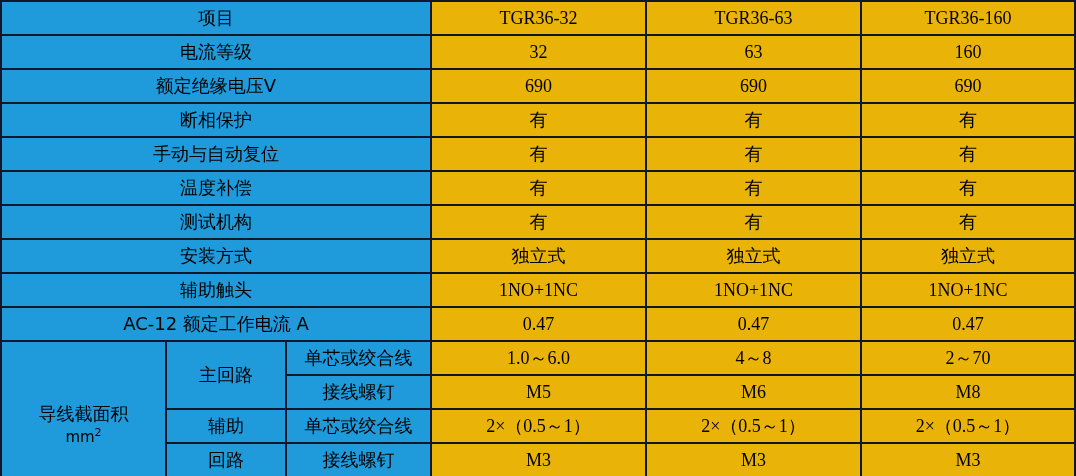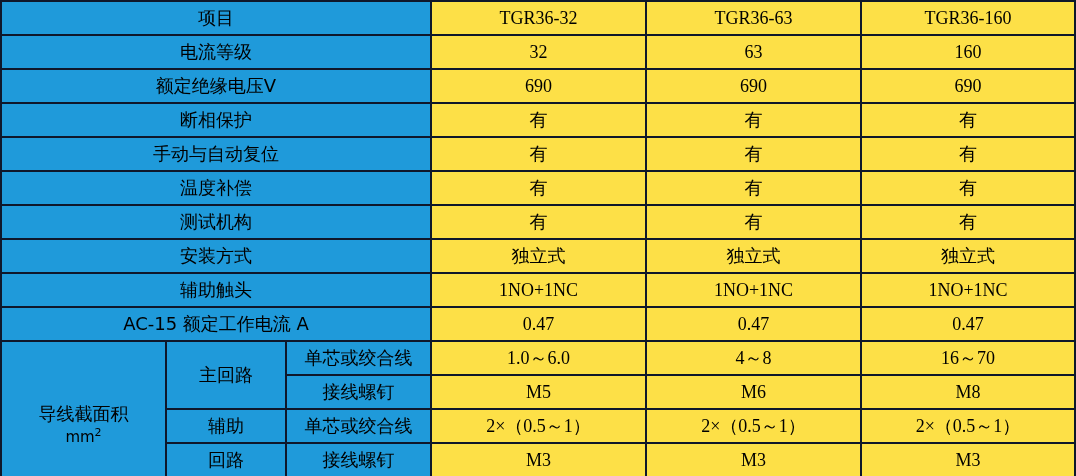--- a/index.html
+++ b/index.html
@@ -37,21 +37,21 @@
     overflow: hidden;
     white-space: nowrap;
   }
   td.hdr {
     background: #1f9ada;
     color: #ffffff;
     font-family: "DejaVu Sans", "Liberation Sans", sans-serif;
     font-size: 18px;
   }
   td.val {
-    background: #fde047;
+    background: #eab308;
     color: #000000;
     font-family: "Liberation Serif", "DejaVu Serif", serif;
   }
   td.cjk {
     font-family: "DejaVu Sans", "Liberation Sans", sans-serif;
   }
   td.hdr-left {
     background: #1f9ada;
     color: #ffffff;
     font-family: "DejaVu Sans", "Liberation Sans", sans-serif;
@@ -130,38 +130,38 @@
         <td class="val cjk">独立式</td>
         <td class="val cjk">独立式</td>
       </tr>
       <tr>
         <td class="hdr" colspan="3">辅助触头</td>
         <td class="val">1NO+1NC</td>
         <td class="val">1NO+1NC</td>
         <td class="val">1NO+1NC</td>
       </tr>
       <tr>
-        <td class="hdr" colspan="3">AC-15 额定工作电流 A</td>
+        <td class="hdr" colspan="3">AC-12 额定工作电流 A</td>
         <td class="val">0.47</td>
         <td class="val">0.47</td>
         <td class="val">0.47</td>
       </tr>
 
       <tr>
         <td class="hdr-left" rowspan="4">
           <span class="stack">
             <span class="l1">导线截面积</span>
             <span class="l2"><span>mm</span><span class="sup">2</span></span>
           </span>
         </td>
         <td class="hdr" rowspan="2">主回路</td>
         <td class="hdr">单芯或绞合线</td>
         <td class="val">1.0～6.0</td>
         <td class="val">4～8</td>
-        <td class="val">16～70</td>
+        <td class="val">2～70</td>
       </tr>
       <tr>
         <td class="hdr">接线螺钉</td>
         <td class="val">M5</td>
         <td class="val">M6</td>
         <td class="val">M8</td>
       </tr>
       <tr>
         <td class="hdr">辅助</td>
         <td class="hdr">单芯或绞合线</td>

